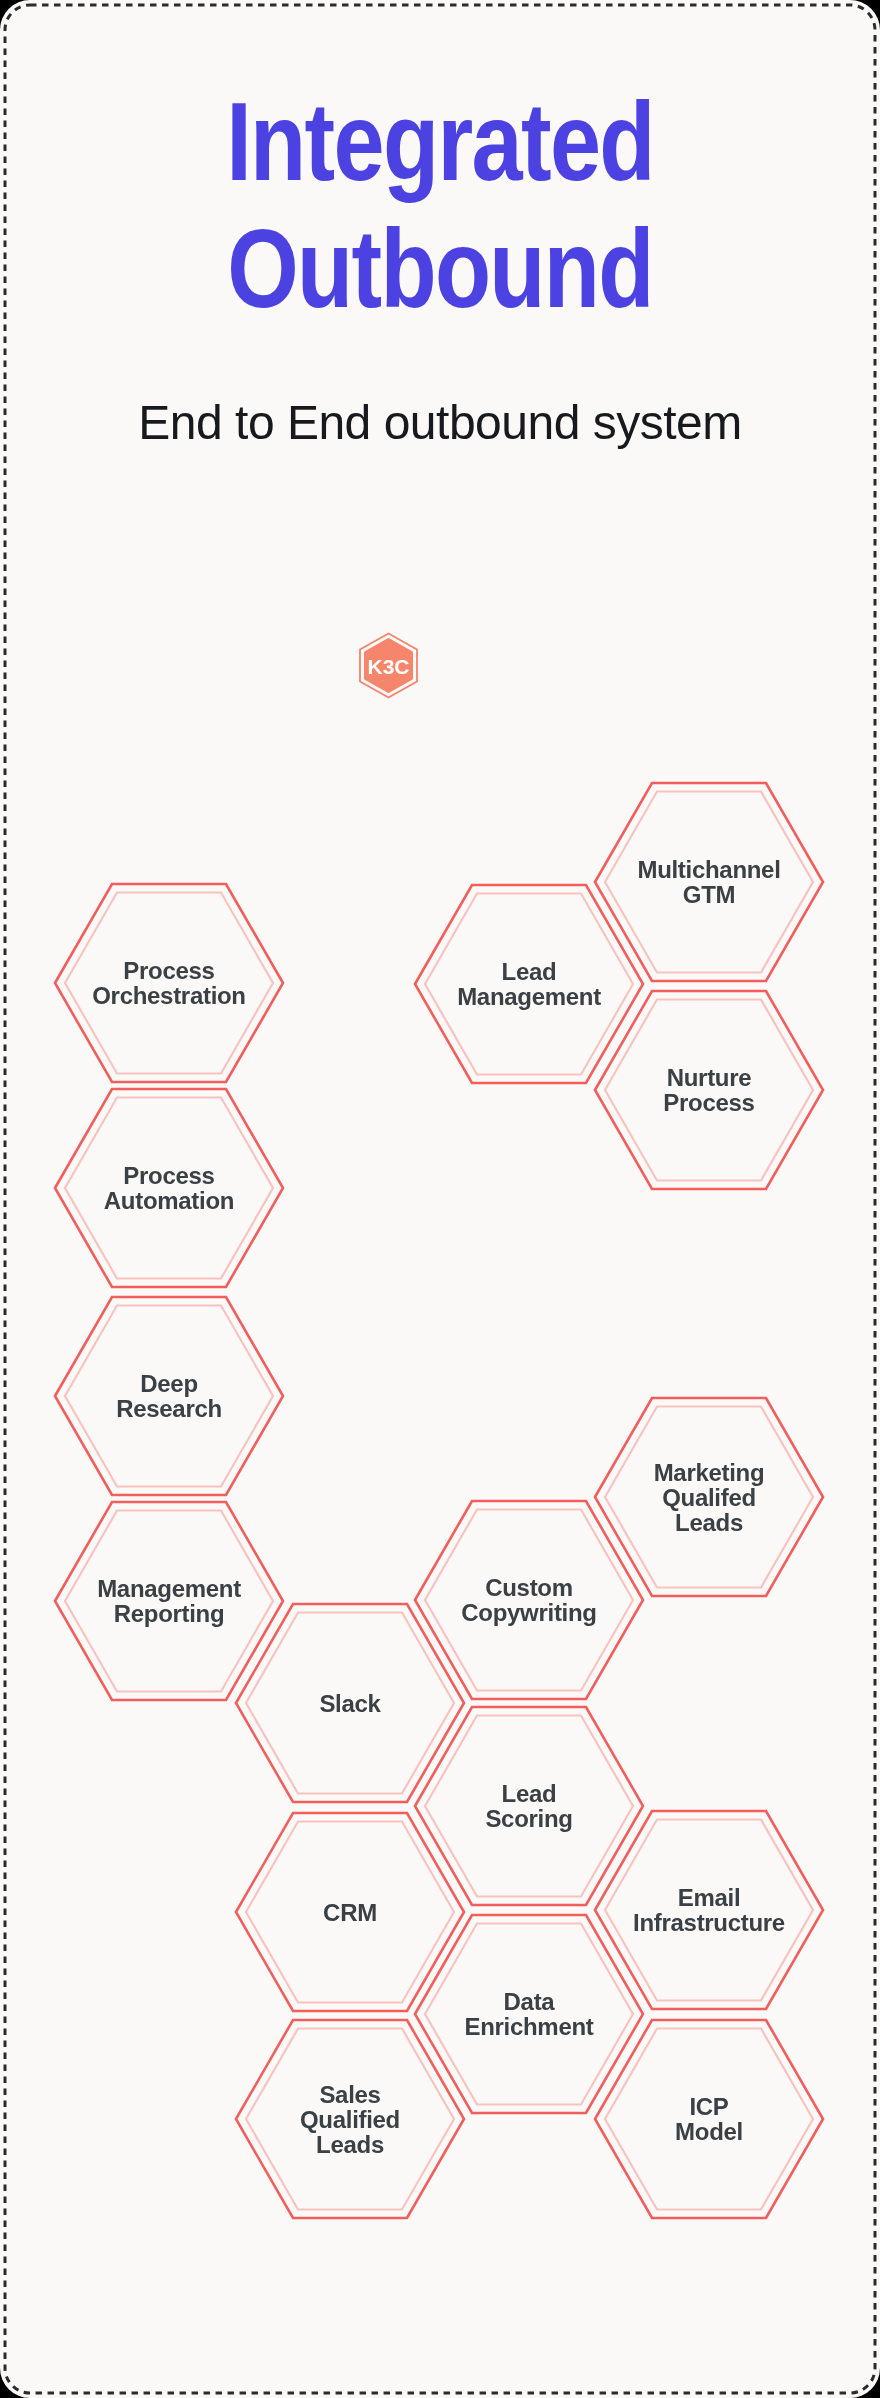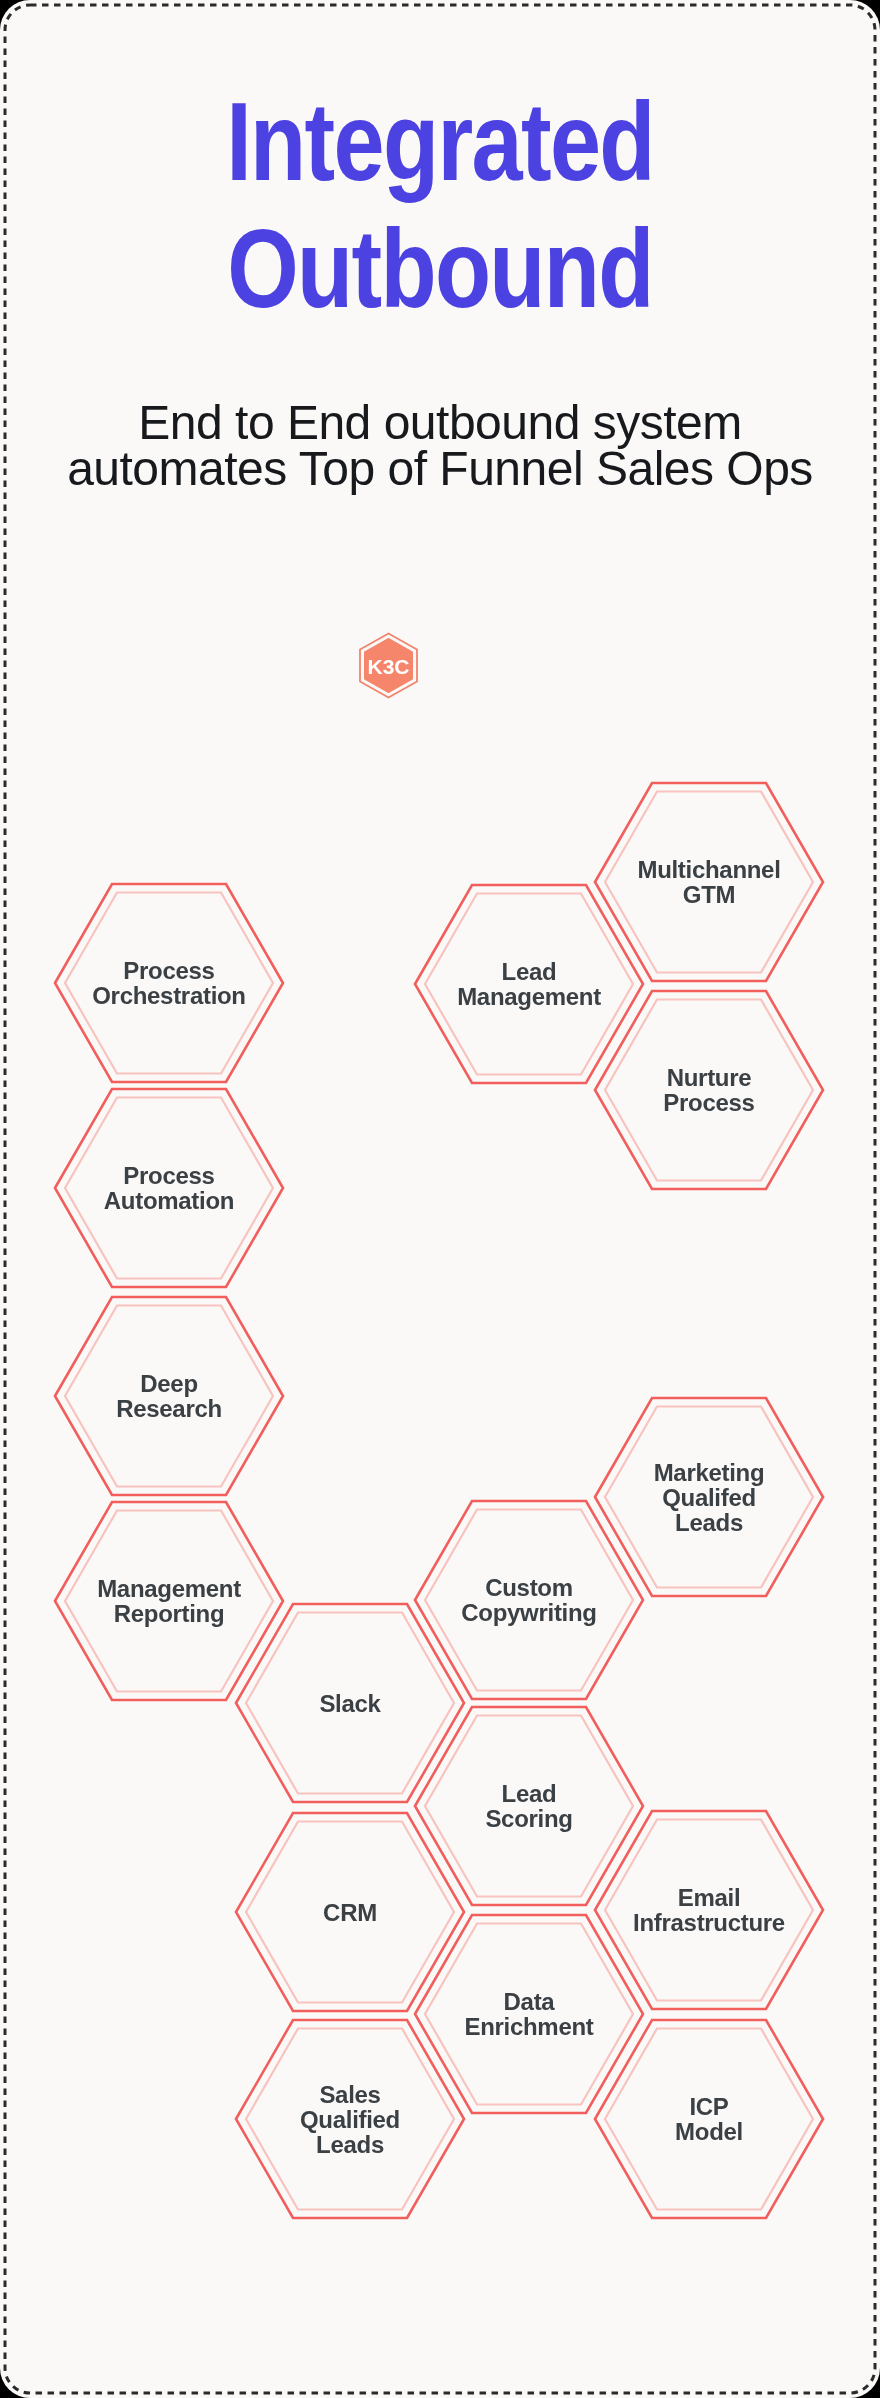--- a/index.html
+++ b/index.html
@@ -57,21 +57,21 @@
 <body>
 
 <div class="card"></div>
 
 <svg class="border-svg" viewBox="0 0 880 2398">
   <rect x="5" y="5" width="870" height="2388" rx="25" ry="25" fill="none" stroke="#2B2B2B" stroke-width="3" stroke-dasharray="6.5 5.5"></rect>
 </svg>
 
 <h1 class="title"><span>Integrated</span><br><span>Outbound</span></h1>
 
-<p class="subtitle"><span>End to End outbound system</span><br><span>automates Top of Funnel Sales Ops</span></p>
+<p class="subtitle"><span>End to End outbound system</span><br></p>
 
 <div class="logo-row">
   <svg class="logo-icon" width="63" height="67" viewBox="0 0 63 67">
 
     <polygon points="31.5,1.5 60,17.5 60,49.5 31.5,65.5 3,49.5 3,17.5" fill="none" stroke="#F2846C" stroke-width="1.8" stroke-linejoin="round"></polygon>
 
     <polygon points="31.5,7.5 54.5,20.5 54.5,46.5 31.5,59.5 8.5,46.5 8.5,20.5" fill="#F5866B" stroke="#F5866B" stroke-width="3" stroke-linejoin="round"></polygon>
     <text x="31.5" y="34" text-anchor="middle" dominant-baseline="central" font-family="Liberation Sans, sans-serif" font-size="21" font-weight="bold" fill="#FFFFFF">K3C</text>
   </svg>
 </div>

